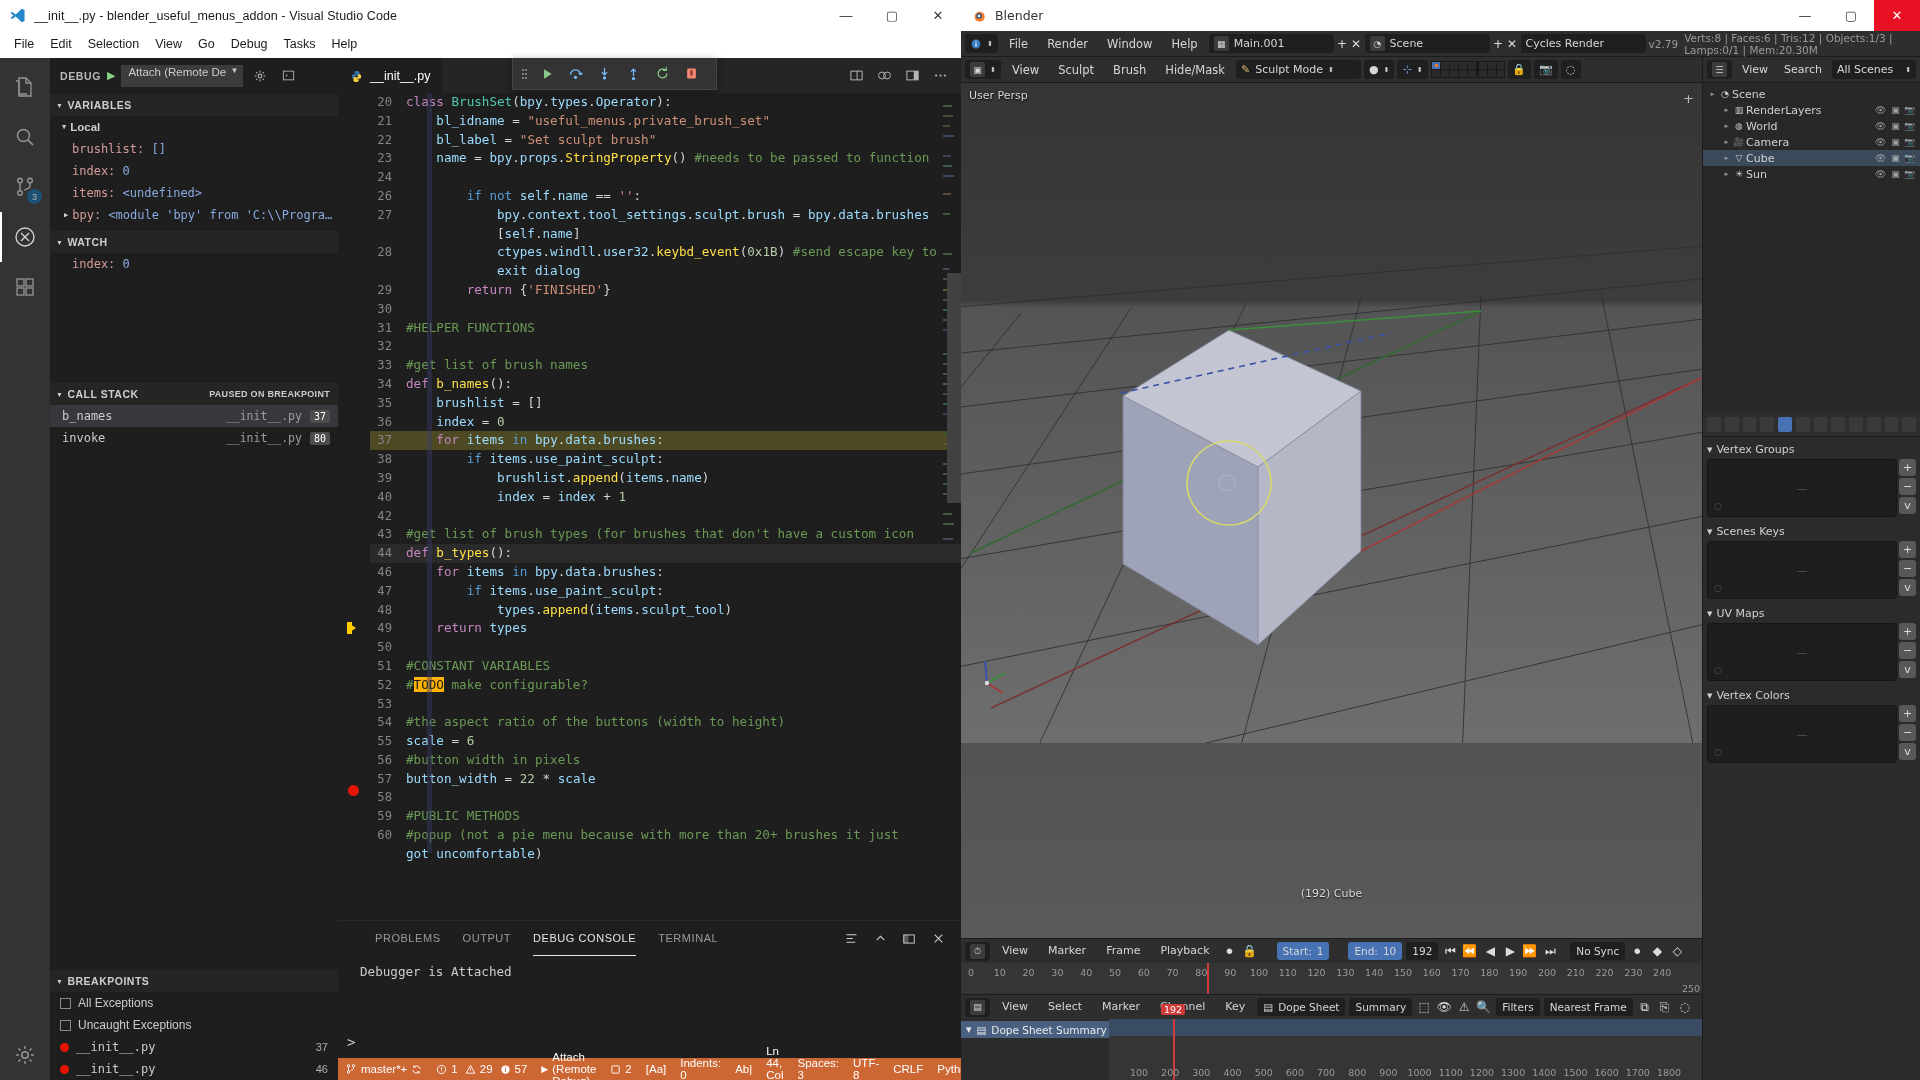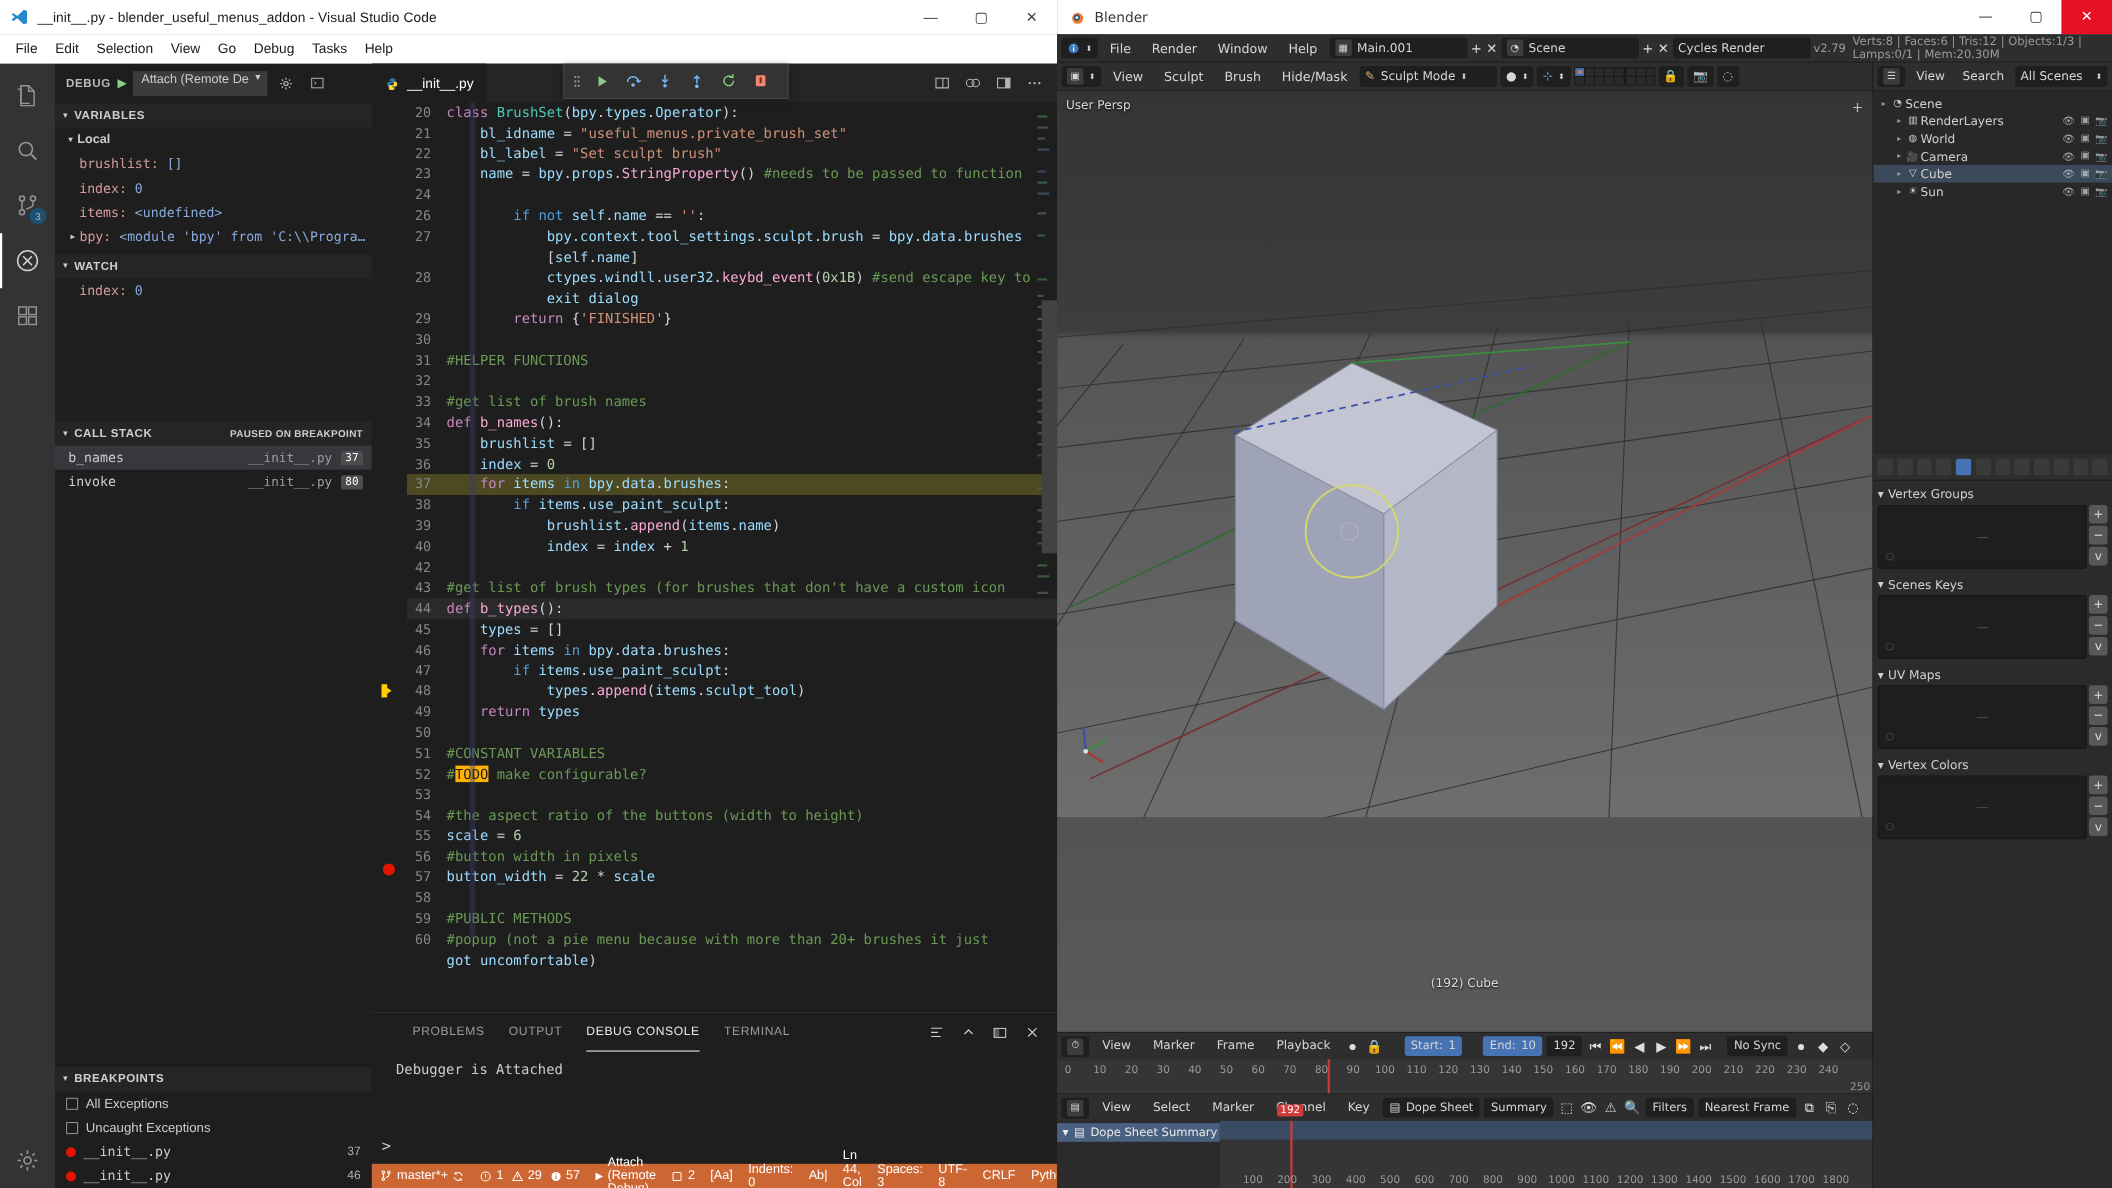--- a/index.html
+++ b/index.html
@@ -101,21 +101,21 @@
     font-family:"DejaVu Sans Mono", monospace; font-size:12.6px;
     white-space:pre; line-height:18.8px; }
   .lnum { width:34px; flex:0 0 34px; text-align:right; color:#858585;
     font-size:12.2px; padding-right:12px; }
   .ctext { flex:1; padding-left:2px; }
   .hl-cur { background:#4d4a23; }
   .hl-sel { background:#2a2a2a; }
   
   .k { color:#c586c0; }  
   .kb { color:#569cd6; } 
-  .fn { color:#f9a8d4; }
+  .fn { color:#fde047; }
   .cls { color:#4ec9b0; }
   .st { color:#ce9178; }
   .cm { color:#6a9955; }
   .nu { color:#b5cea8; }
   .va { color:#9cdcfe; }
   .pl { color:#d4d4d4; }
   .todo { background:#ffb300; color:#1a1a1a; }
   .ind { position:absolute; width:5px; top:0; bottom:0; }
   .bpdot-g { position:absolute; left:10px; width:11px; height:11px;
     border-radius:50%; background:#e51400; }
@@ -550,21 +550,20 @@
                 <div class="codeline"><span class="lnum">34</span><span class="ctext"><span class="k">def</span><span class="pl"> </span><span class="fn">b_names</span><span class="pl">(</span><span class="pl">)</span><span class="pl">:</span></span></div>
                 <div class="codeline"><span class="lnum">35</span><span class="ctext"><span class="pl">    </span><span class="va">brushlist</span><span class="pl"> </span><span class="pl">=</span><span class="pl"> </span><span class="pl">[</span><span class="pl">]</span></span></div>
                 <div class="codeline"><span class="lnum">36</span><span class="ctext"><span class="pl">    </span><span class="va">index</span><span class="pl"> </span><span class="pl">=</span><span class="pl"> </span><span class="nu">0</span></span></div>
                 <div class="codeline hl-cur"><span class="lnum">37</span><span class="ctext"><span class="pl">    </span><span class="k">for</span><span class="pl"> </span><span class="va">items</span><span class="pl"> </span><span class="kb">in</span><span class="pl"> </span><span class="va">bpy</span><span class="pl">.</span><span class="va">data</span><span class="pl">.</span><span class="va">brushes</span><span class="pl">:</span></span></div>
                 <div class="codeline"><span class="lnum">38</span><span class="ctext"><span class="pl">        </span><span class="kb">if</span><span class="pl"> </span><span class="va">items</span><span class="pl">.</span><span class="va">use_paint_sculpt</span><span class="pl">:</span></span></div>
                 <div class="codeline"><span class="lnum">39</span><span class="ctext"><span class="pl">            </span><span class="va">brushlist</span><span class="pl">.</span><span class="fn">append</span><span class="pl">(</span><span class="va">items</span><span class="pl">.</span><span class="va">name</span><span class="pl">)</span></span></div>
                 <div class="codeline"><span class="lnum">40</span><span class="ctext"><span class="pl">            </span><span class="va">index</span><span class="pl"> </span><span class="pl">=</span><span class="pl"> </span><span class="va">index</span><span class="pl"> </span><span class="pl">+</span><span class="pl"> </span><span class="nu">1</span></span></div>
                 <div class="codeline"><span class="lnum">42</span><span class="ctext"></span></div>
                 <div class="codeline"><span class="lnum">43</span><span class="ctext"><span class="cm">#get list of brush types (for brushes that don't have a custom icon</span></span></div>
                 <div class="codeline hl-sel"><span class="lnum">44</span><span class="ctext"><span class="k">def</span><span class="pl"> </span><span class="fn">b_types</span><span class="pl">(</span><span class="pl">)</span><span class="pl">:</span></span></div>
-                <div class="codeline"><span class="lnum">45</span><span class="ctext"><span class="pl">    </span><span class="va">types</span><span class="pl"> </span><span class="pl">=</span><span class="pl"> </span><span class="pl">[</span><span class="pl">]</span></span></div>
                 <div class="codeline"><span class="lnum">46</span><span class="ctext"><span class="pl">    </span><span class="k">for</span><span class="pl"> </span><span class="va">items</span><span class="pl"> </span><span class="kb">in</span><span class="pl"> </span><span class="va">bpy</span><span class="pl">.</span><span class="va">data</span><span class="pl">.</span><span class="va">brushes</span><span class="pl">:</span></span></div>
                 <div class="codeline"><span class="lnum">47</span><span class="ctext"><span class="pl">        </span><span class="kb">if</span><span class="pl"> </span><span class="va">items</span><span class="pl">.</span><span class="va">use_paint_sculpt</span><span class="pl">:</span></span></div>
                 <div class="codeline"><span class="lnum">48</span><span class="ctext"><span class="pl">            </span><span class="va">types</span><span class="pl">.</span><span class="fn">append</span><span class="pl">(</span><span class="va">items</span><span class="pl">.</span><span class="va">sculpt_tool</span><span class="pl">)</span></span></div>
                 <div class="codeline"><span class="lnum">49</span><span class="ctext"><span class="pl">    </span><span class="k">return</span><span class="pl"> </span><span class="va">types</span></span></div>
                 <div class="codeline"><span class="lnum">50</span><span class="ctext"></span></div>
                 <div class="codeline"><span class="lnum">51</span><span class="ctext"><span class="cm">#CONSTANT VARIABLES</span></span></div>
                 <div class="codeline"><span class="lnum">52</span><span class="ctext"><span class="cm">#<span class="todo">TODO</span> make configurable?</span></span></div>
                 <div class="codeline"><span class="lnum">53</span><span class="ctext"></span></div>
                 <div class="codeline"><span class="lnum">54</span><span class="ctext"><span class="cm">#the aspect ratio of the buttons (width to height)</span></span></div>
                 <div class="codeline"><span class="lnum">55</span><span class="ctext"><span class="va">scale</span><span class="pl"> </span><span class="pl">=</span><span class="pl"> </span><span class="nu">6</span></span></div>

